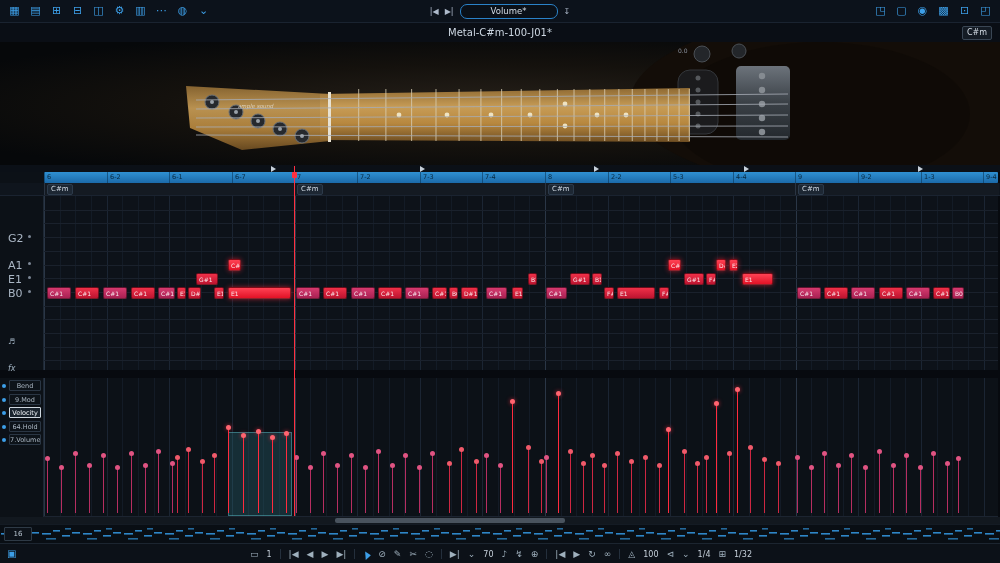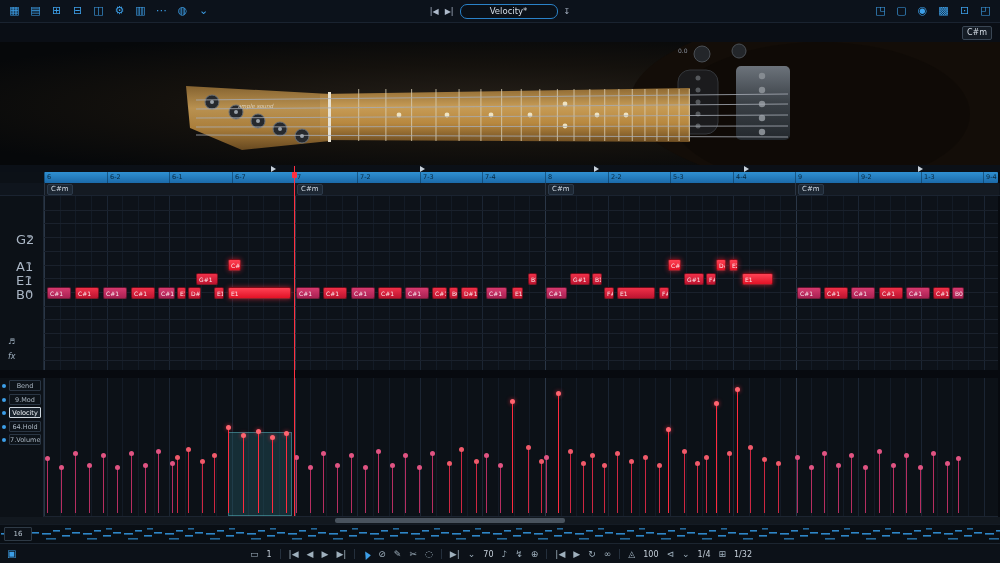--- a/index.html
+++ b/index.html
@@ -31,21 +31,21 @@
   .tick-line{position:absolute;top:0;width:1px;height:11px;background:rgba(8,50,82,.55);}
   .tick-label{position:absolute;top:1px;font-size:6.5px;color:#06283f;white-space:nowrap;}
   #ruler-gutter{left:0;top:172px;width:44px;height:11px;background:#0c1117;}
   
   #chord-track{left:0;top:183px;width:1000px;height:12px;background:#0f151d;border-bottom:1px solid #1a2330;}
   .chord-region{position:absolute;top:0;height:12px;background:rgba(255,255,255,.025);border-left:1px solid #2a3442;}
   .chord-chip{position:absolute;top:1px;left:2px;height:9px;padding:0 3px;background:#1d2733;border:1px solid #2c3a4a;border-radius:2px;
     font-size:7px;color:#d2dae4;line-height:9px;}
   
   #roll-gutter{left:0;top:196px;width:43px;height:174px;background:#0c1117;border-right:1px solid #1e2834;}
-  .string-label{position:absolute;left:8px;font-size:13px;color:#aab6c4;margin-left:8px;}
+  .string-label{position:absolute;left:8px;font-size:11px;color:#aab6c4;}
   .string-dot{position:absolute;left:28px;width:3px;height:3px;border-radius:50%;background:#7d8896;}
   .gutter-icon{position:absolute;left:8px;font-size:8px;color:#9fb0bf;font-style:italic;}
   #roll-grid{left:44px;top:196px;width:954px;height:174px;background:#0d1219;overflow:hidden;}
   .gl{position:absolute;top:0;bottom:0;width:1px;}
   .gl-s{background:#131b26;}
   .gl-b{background:#1b2533;}
   .gl-m{background:#2a3646;}
   .hline{position:absolute;left:0;right:0;height:1px;background:#1a212c;}
   .note{position:absolute;height:12px;border-radius:2px;border:1px solid rgba(0,0,0,.45);box-sizing:border-box;}
   .note span{display:block;font-size:6px;color:rgba(255,255,255,.9);margin:2px 0 0 2px;white-space:nowrap;overflow:hidden;}
@@ -100,34 +100,35 @@
         <span class="tt-icon">◫</span>
         <span class="tt-icon">⚙</span>
         <span class="tt-icon">▥</span>
         <span class="tt-icon">⋯</span>
         <span class="tt-icon">◍</span>
         <span class="tt-icon">⌄</span>
       </div>
     <div id="tt-center">
       <span class="tt-trans">|◀</span>
       <span class="tt-trans">▶|</span>
-      <div id="preset-pill">Velocity*</div>
+      <div id="preset-pill">Volume*</div>
       <span class="tt-trans">↧</span>
     </div>
     <div id="tt-right">
         <span class="tt-icon">◳</span>
         <span class="tt-icon">▢</span>
         <span class="tt-icon">◉</span>
         <span class="tt-icon">▩</span>
         <span class="tt-icon">⊡</span>
         <span class="tt-icon">◰</span>
       </div>
   </div>
 
   <div id="title-bar" class="abs">
+    <div id="page-title">Metal-C#m-100-J01*</div>
     <div id="key-badge">C#m</div>
   </div>
 
   <div id="guitar" class="abs">
     <svg id="guitar-svg" width="1000" height="123" viewBox="0 0 1000 123">
       <defs>
         <radialGradient id="glow" cx="50%" cy="52%" r="62%">
           <stop offset="0%" stop-color="#27211a"></stop>
           <stop offset="55%" stop-color="#14110d"></stop>
           <stop offset="100%" stop-color="#06080a"></stop>
@@ -286,21 +287,21 @@
   <div id="roll-gutter" class="abs">
       <div class="string-label" style="top: 36px;">G2</div>
       <div class="string-dot" style="top: 39px;"></div>
       <div class="string-label" style="top: 63px;">A1</div>
       <div class="string-dot" style="top: 66px;"></div>
       <div class="string-label" style="top: 77px;">E1</div>
       <div class="string-dot" style="top: 80px;"></div>
       <div class="string-label" style="top: 91px;">B0</div>
       <div class="string-dot" style="top: 94px;"></div>
       <div class="gutter-icon" style="top: 141px;">♬</div>
-      <div class="gutter-icon" style="top: 156px;">fx</div>
+      <div class="gutter-icon" style="top: 168px;">fx</div>
     </div>
   <div id="roll-grid" class="abs">
       <div class="gl gl-m" style="left: 0px;"></div>
       <div class="gl gl-s" style="left: 15.66px;"></div>
       <div class="gl gl-s" style="left: 31.32px;"></div>
       <div class="gl gl-s" style="left: 46.98px;"></div>
       <div class="gl gl-b" style="left: 62.64px;"></div>
       <div class="gl gl-s" style="left: 78.3px;"></div>
       <div class="gl gl-s" style="left: 93.96px;"></div>
       <div class="gl gl-s" style="left: 109.62px;"></div>

